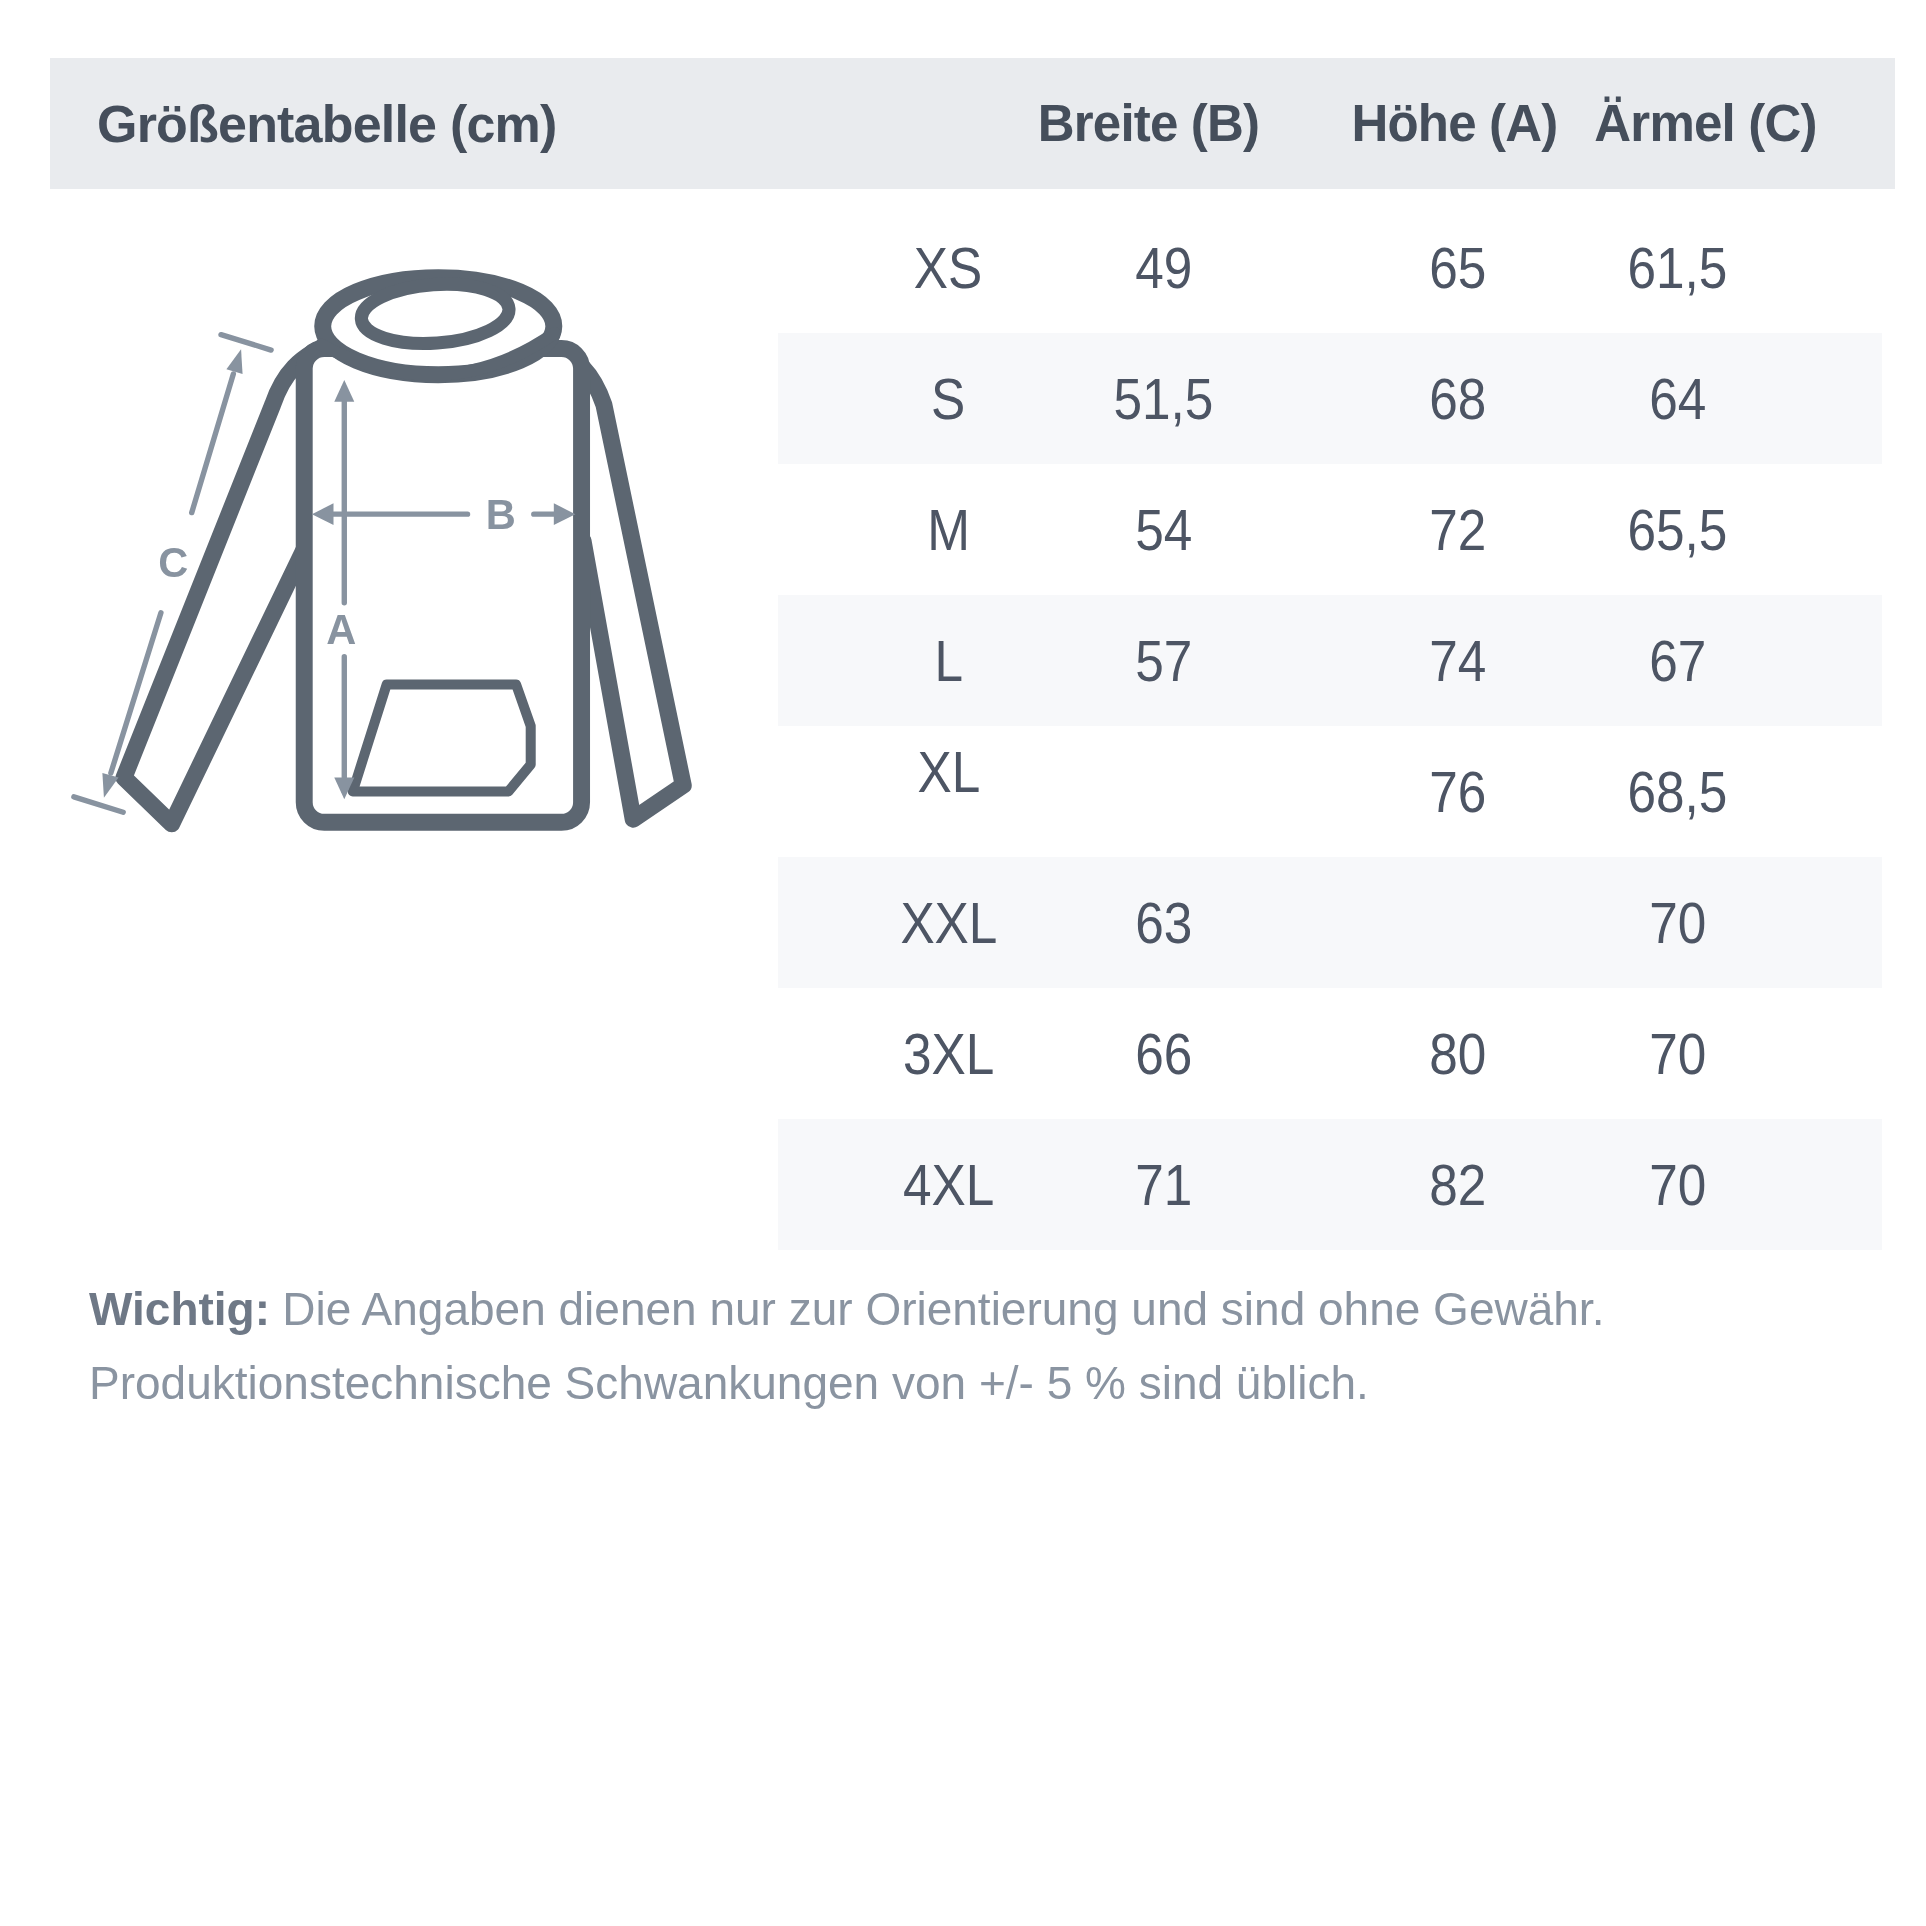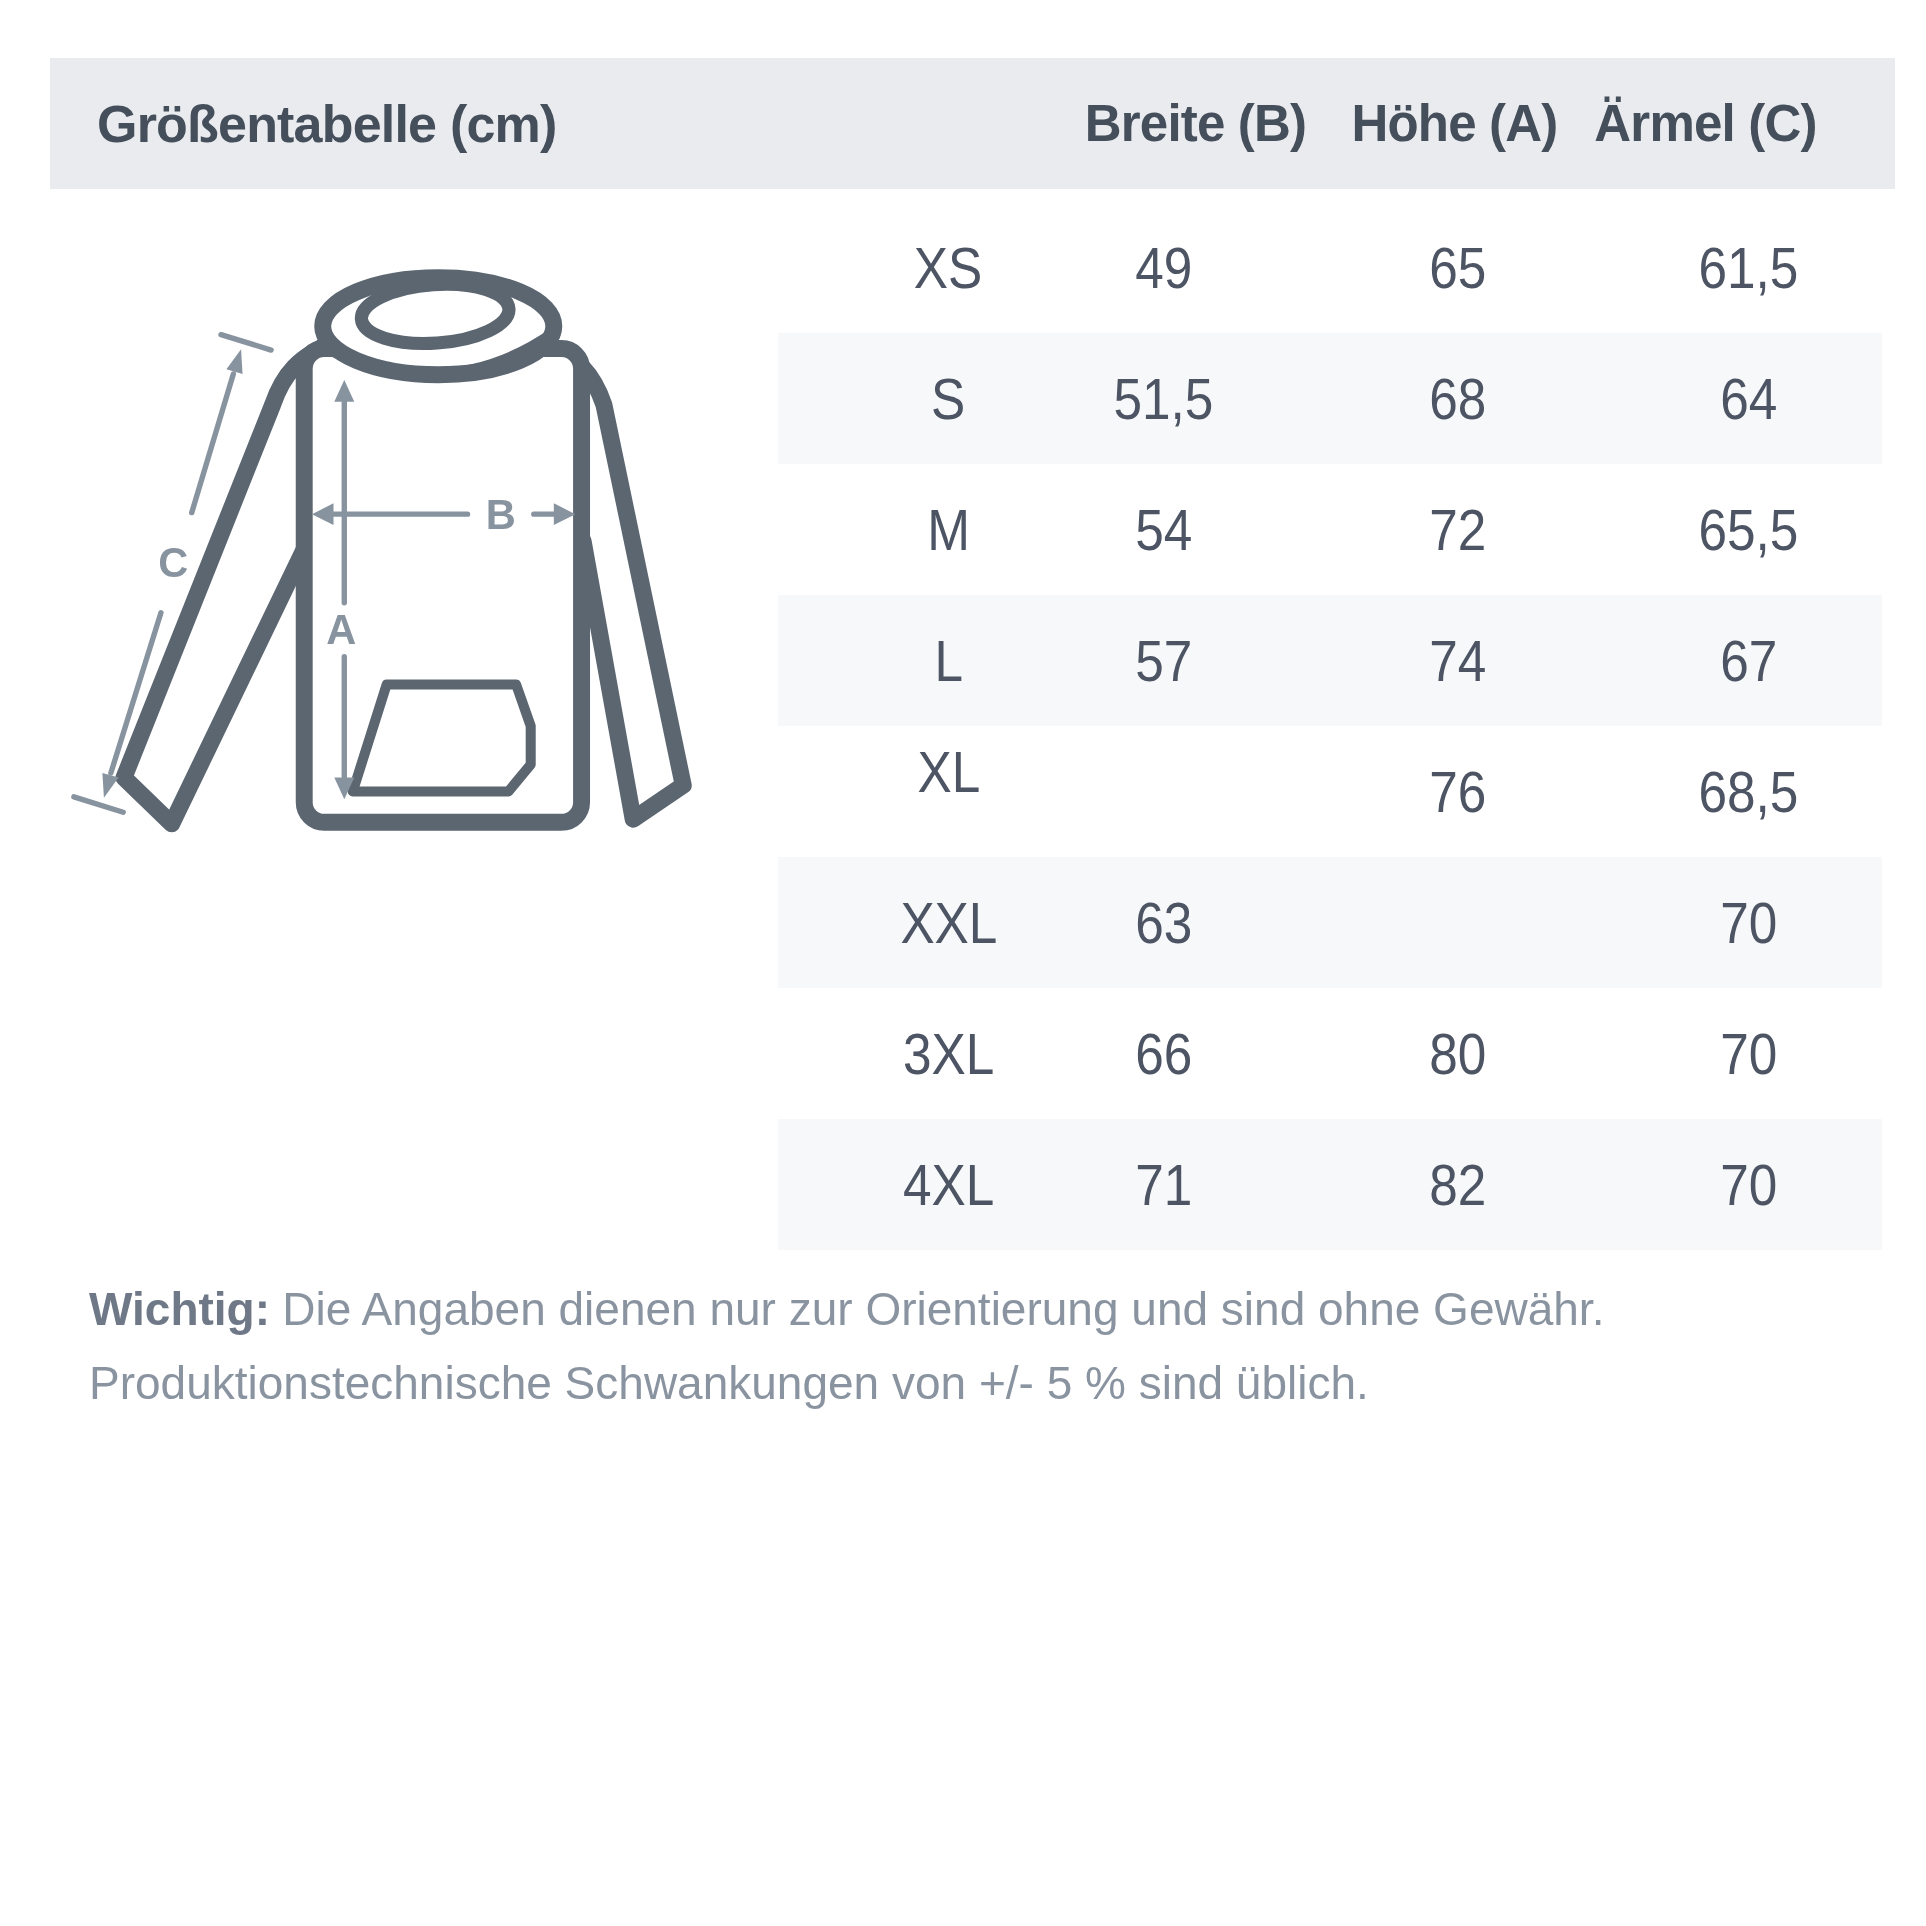--- a/index.html
+++ b/index.html
@@ -24,21 +24,21 @@
     color:var(--heading-text,#454e5b);
     letter-spacing:-0.8px;
   }
   .col-head {
     position:absolute; top:0; height:131px; width:293px;
     display:flex; align-items:center; justify-content:center;
     font-size:51px; font-weight:bold;
     color:var(--heading-text,#454e5b);
     letter-spacing:-0.8px; white-space:nowrap;
   }
-  .col-head-1 { left:999px; }
+  .col-head-1 { left:952px; }
   .col-head-2 { left:1258px; }
   .col-head-3 { left:1509px; }
 
   
   .chart-body { position:relative; }
   .illustration {
     position:absolute; left:0; top:-50px;
     width:728px; height:732px;
   }
   .size-table { position:relative; margin-left:728px; margin-top:13px; width:1104px; }
@@ -46,21 +46,21 @@
   .trow:nth-child(even) { background:var(--row-stripe-bg,#f7f8fa); }
   .cell {
     position:absolute; top:0; height:131px; width:231px;
     display:flex; align-items:center; justify-content:center;
     font-size:57px; color:var(--value-text,#4d5564);
     white-space:nowrap;
   }
   .cell-size { left:55px; }
   .cell-v1 { left:270px; }
   .cell-v2 { left:564px; }
-  .cell-v3 { left:855px;text-align:center; }
+  .cell-v3 { left:784px;text-align:center; }
   .txt { display:inline-block; transform:scaleX(0.9); }
   .trow.label-up .cell-size .txt { transform:scaleX(0.9) translateY(-20px); }
 
   
   .note {
     margin:21.6px 0 0 39px; width:1772px;
     font-size:46px; line-height:74px;
     color:var(--note-text,#8a94a1);
   }
   .note-label { font-weight:bold; color:var(--note-label-text,#6e7886); margin-right:12.3px; }

